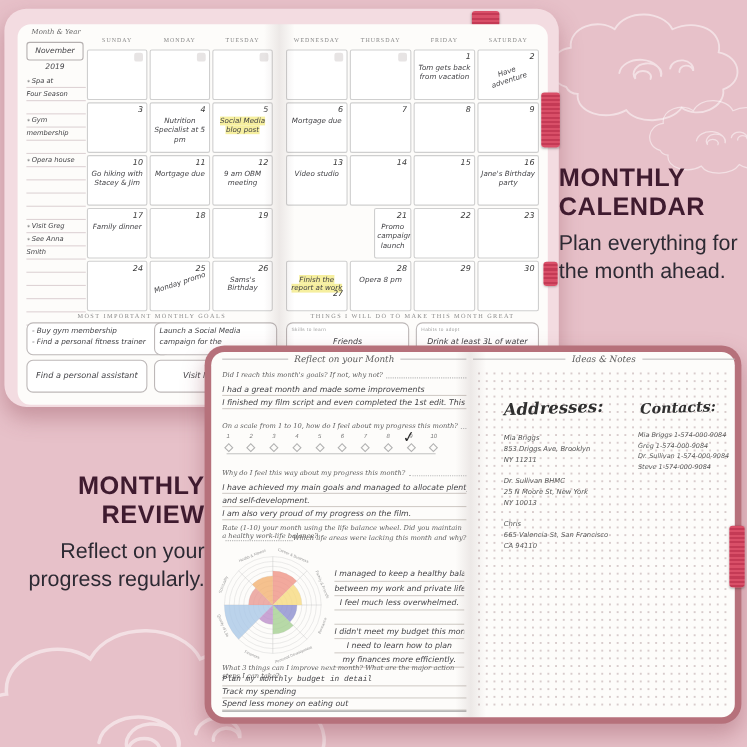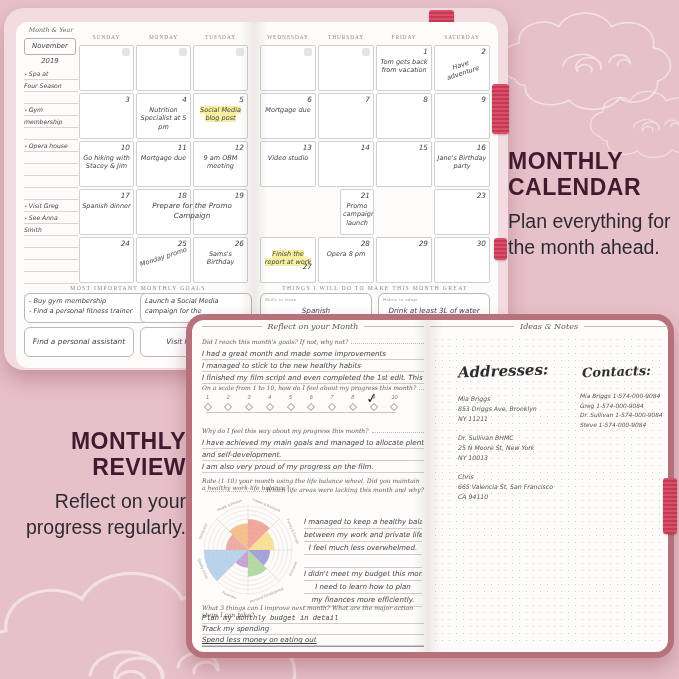--- a/index.html
+++ b/index.html
@@ -212,32 +212,35 @@
         </div>
         <div class="cell" style="grid-area: 4 / 7;">
           <div class="num hand" style="position: absolute;">15</div>
         </div>
         <div class="cell" style="grid-area: 4 / 8;">
           <div class="num hand" style="position: absolute;">16</div>
           <div class="t hand"><span>Jane's Birthday party</span></div>
         </div>
         <div class="cell" style="grid-area: 5 / 1;">
           <div class="num hand" style="position: absolute;">17</div>
-          <div class="t hand"><span>Spanish dinner</span></div>
+          <div class="t hand"><span>Family dinner</span></div>
         </div>
         <div class="cell" style="grid-area: 5 / 2;">
           <div class="num hand" style="position: absolute;">18</div>
         </div>
         <div class="cell" style="grid-area: 5 / 3;">
           <div class="num hand" style="position: absolute;">19</div>
         </div>
         <div class="cell" style="grid-area: 5 / 6; margin-left: 23px;">
           <div class="num hand" style="position: absolute;">21</div>
           <div class="t hand"><span>Promo campaign launch</span></div>
         </div>
+        <div class="cell" style="grid-area: 5 / 7;">
+          <div class="num hand" style="position: absolute;">22</div>
+        </div>
         <div class="cell" style="grid-area: 5 / 8;">
           <div class="num hand" style="position: absolute;">23</div>
         </div>
         <div class="cell" style="grid-area: 6 / 1;">
           <div class="num hand" style="position: absolute; font-style: italic;">24</div>
         </div>
         <div class="cell" style="grid-area: 6 / 2;">
           <div class="num hand" style="position: absolute;">25</div>
           <div class="t hand diag"><span>Monday promo</span></div>
         </div>
@@ -253,21 +256,20 @@
           <div class="num hand" style="position: absolute;">28</div>
           <div class="t hand"><span>Opera 8 pm</span></div>
         </div>
         <div class="cell" style="grid-area: 6 / 7;">
           <div class="num hand" style="position: absolute;">29</div>
         </div>
         <div class="cell" style="grid-area: 6 / 8;">
           <div class="num hand" style="position: absolute;">30</div>
         </div>
       </div>
-    <div class="abs hand" id="span-note">Prepare for the Promo Campaign</div>
     <div class="sec-head caps" style="left:8px;top:263px;width:228px;">MOST IMPORTANT MONTHLY GOALS</div>
     <div class="sec-head caps" style="left:244px;top:263px;width:230px;">THINGS I WILL DO TO MAKE THIS MONTH GREAT</div>
     <div id="goals-area">
         <div class="gbox" style="position: absolute; left: 8px; top: 271px; width: 131px; height: 30px;">
           <div>
             <div class="ln hand">- Buy gym membership</div>
             <div class="ln hand">- Find a personal fitness trainer</div>
           </div>
         </div>
         <div class="gbox" style="position: absolute; left: 124px; top: 271px; width: 112px; height: 30px;">
@@ -283,21 +285,21 @@
         </div>
         <div class="gbox center" style="position: absolute; left: 124px; top: 305px; width: 112px; height: 30px;">
           <div>
             <div class="ln hand">Visit Nutritionist</div>
           </div>
         </div>
       </div>
     <div id="great-area">
         <div class="gbox" style="position: absolute; left: 244px; top: 271px; width: 112px; height: 60px;">
           <div class="lbl">Skills to learn</div>
-          <div class="ln hand" style="text-align: center; font-size: 7.2px; margin-top: 4px;">Spanish</div>
+          <div class="ln hand" style="text-align: center; font-size: 7.2px; margin-top: 4px;">Friends</div>
         </div>
         <div class="gbox" style="position: absolute; left: 362px; top: 271px; width: 112px; height: 60px;">
           <div class="lbl">Habits to adopt</div>
           <div class="ln hand" style="text-align: center; font-size: 7.2px; margin-top: 4px;">Drink at least 3L of water</div>
         </div>
       </div>
     <div class="fold" style="left:224px;"></div>
   </div>
   <div class="red" style="left:492px;top:84px;width:17px;height:50px;"></div>
   <div class="red" style="left:494px;top:238px;width:13px;height:22px;"></div>
@@ -315,21 +317,20 @@
 
     <div class="rl hdr script" style="top:2px;">
       <span>Reflect on your Month</span>
     </div>
     <div class="rl q" style="top:18px;">
       <span>Did I reach this month's goals? If not, why not?</span>
         <span class="fill"></span>
     </div>
     <div class="rl" id="a1" style="top:28px;">
         <div class="aln hand" style="height: 11px; line-height: 11px;">I had a great month and made some improvements</div>
-        <div class="aln hand" style="height: 11px; line-height: 11px;">I managed to stick to the new healthy habits</div>
         <div class="aln hand" style="height: 11px; line-height: 11px;">I finished my film script and even completed the 1st edit. This felt great!</div>
       </div>
     <div class="rl q" style="top:64px;">
       <span>On a scale from 1 to 10, how do I feel about my progress this month?</span>
         <span class="fill"></span>
     </div>
     <div id="scale">
         <div class="baseline"></div>
         <div class="stop">
           <div class="n">1</div>
@@ -451,21 +452,21 @@
         <div class="aln hand c" style="height: 12px; line-height: 12px;">I need to learn how to plan</div>
         <div class="aln hand c" style="height: 12px; line-height: 12px;">my finances more efficiently.</div>
       </div>
     <div class="rl q" style="top:284px;">
       <span>What 3 things can I improve next month? What are the major action steps I can take?</span>
         <span class="fill"></span>
     </div>
     <div class="rl" id="a5" style="top:293px;">
         <div class="aln hand" style="height: 10px; line-height: 10px; font-family: Liberation Mono, monospace;">Plan my monthly budget in detail</div>
         <div class="aln hand" style="height: 10px; line-height: 10px;">Track my spending</div>
-        <div class="aln hand" style="height: 10px; line-height: 10px; text-decoration: underline;">Spend less money on eating out</div>
+        <div class="aln hand" style="height: 10px; line-height: 10px;">Spend less money on eating out</div>
       </div>
     <div id="rule-bottom"></div>
 
     <div class="rl hdr script abs" id="rev-right-hdr">
       <span>Ideas &amp; Notes</span>
     </div>
     <div class="dots"></div>
     <div class="abs big-script" id="addr-title">Addresses:</div>
     <div class="abs big-script" id="cont-title">Contacts:</div>
     <div id="addr-list" class="hand">

